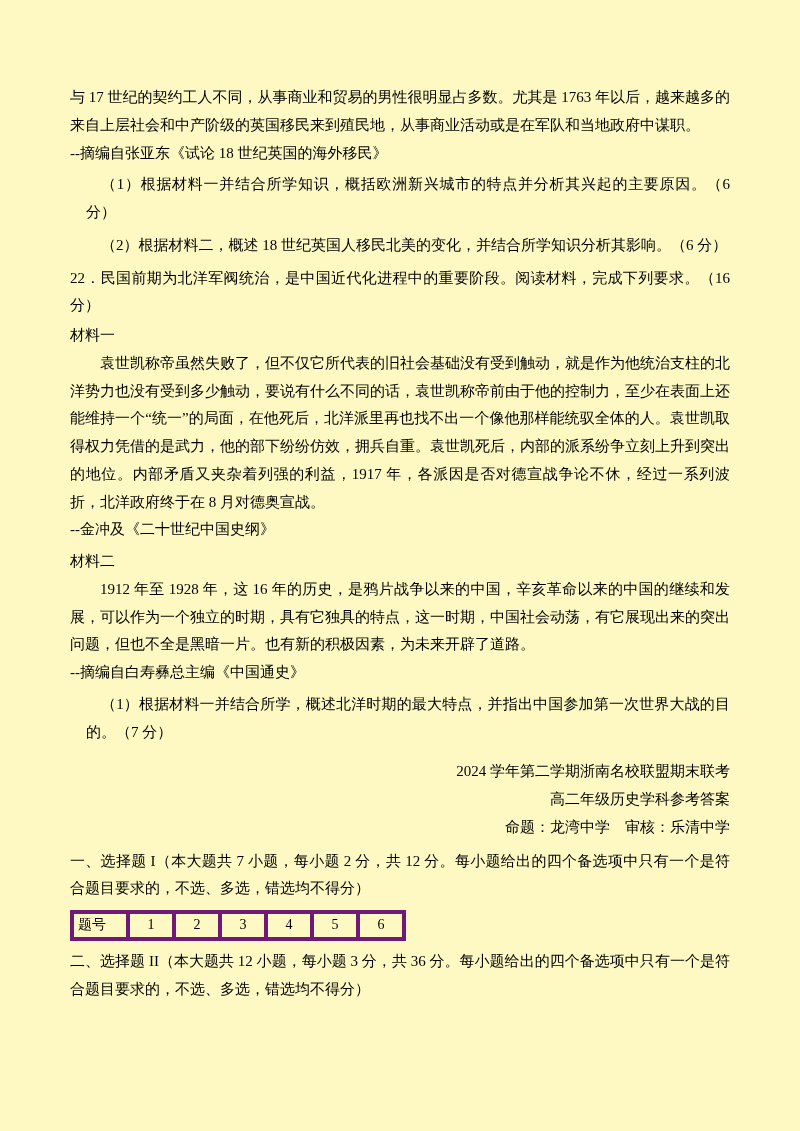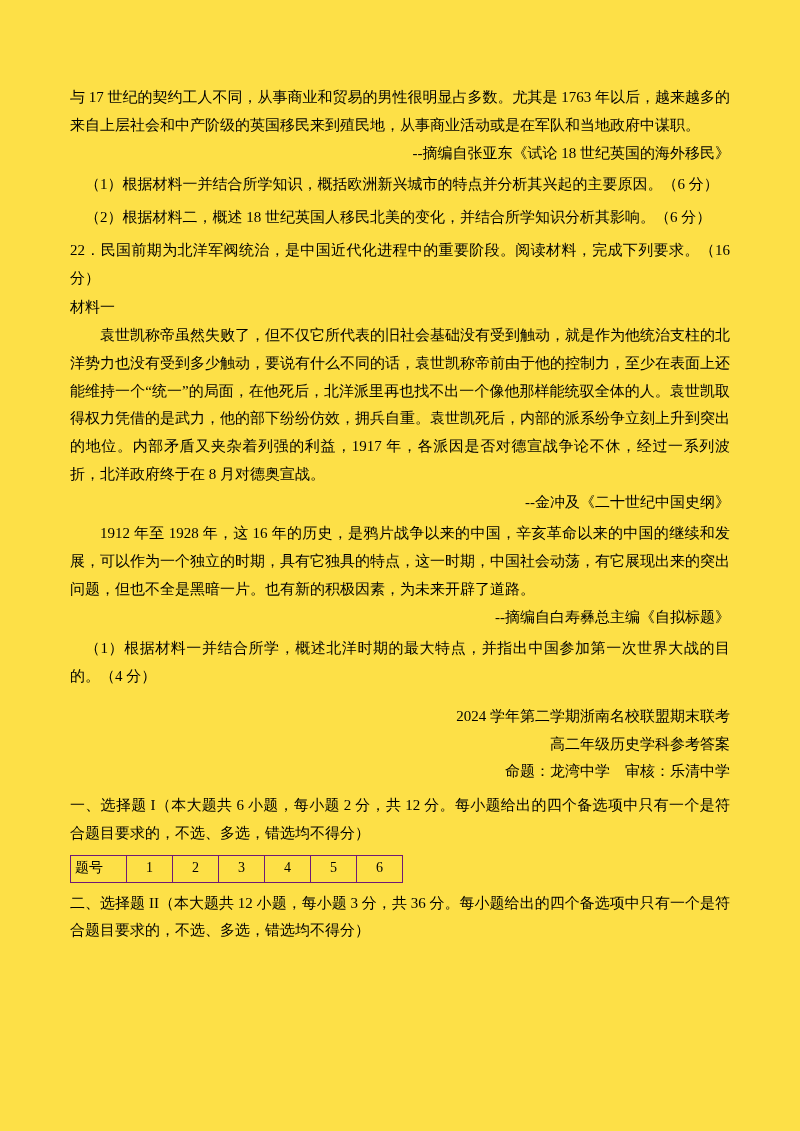--- a/index.html
+++ b/index.html
@@ -2,45 +2,45 @@
 <html><head>
 <meta charset="utf-8">
 <style>
   * { margin: 0; padding: 0; box-sizing: border-box; }
   html, body { background: #ffffff; }
   .page {
     position: relative;
     width: 800px;
     height: 1131px;
     margin: 0 auto;
-    background: #fde047;
+    background: #fef9c3;
     color: #000000;
     font-family: "Liberation Serif", "DejaVu Serif", serif;
     font-size: 15px;
     line-height: 1.85;
     padding: 84px 70px 30px 70px;
     overflow: hidden;
   }
   .para { text-align: justify; }
   .indent2 { text-indent: 2em; }
-  .qitem { text-indent: 1em; text-align: justify; margin-bottom: 5px; }
-  .source { text-align: right; margin-bottom: 4px; }
+  .qitem { text-indent: 1em; text-align: justify; margin-bottom: 5px; margin-left: 16px; }
+  .source { text-align: left; margin-bottom: 4px; }
   .center { text-align: right; }
   .bold { font-weight: normal; }
   .mt-sm { margin-top: 4px; }
   .material-label { margin-top: 2px; }
   .titles { margin-top: 12px; }
   .section-heading { text-align: justify; margin-top: 6px; }
   table.answer-table {
     border-collapse: collapse;
     margin: 7px 0 7px 0;
     table-layout: fixed;
   }
   table.answer-table td {
-    border: 1px solid #701a75;
+    border: 4px solid #701a75;
     width: 46px;
     height: 27px;
     text-align: center;
     vertical-align: middle;
     font-size: 14px;
     line-height: 1.2;
     padding: 0 4px;
   }
   table.answer-table td.label-cell {
     width: 56px;
@@ -56,29 +56,30 @@
   <div class="source">--摘编自张亚东《试论 18 世纪英国的海外移民》</div>
   <div class="qitem">（1）根据材料一并结合所学知识，概括欧洲新兴城市的特点并分析其兴起的主要原因。（6 分）</div>
   <div class="qitem">（2）根据材料二，概述 18 世纪英国人移民北美的变化，并结合所学知识分析其影响。（6 分）</div>
 
   <div class="para mt-sm">
     <span class="bold">22．</span><span>民国前期为北洋军阀统治，是中国近代化进程中的重要阶段。阅读材料，完成下列要求。（16 分）</span>
   </div>
   <div class="material-label">材料一</div>
   <div class="para indent2">袁世凯称帝虽然失败了，但不仅它所代表的旧社会基础没有受到触动，就是作为他统治支柱的北洋势力也没有受到多少触动，要说有什么不同的话，袁世凯称帝前由于他的控制力，至少在表面上还能维持一个“统一”的局面，在他死后，北洋派里再也找不出一个像他那样能统驭全体的人。袁世凯取得权力凭借的是武力，他的部下纷纷仿效，拥兵自重。袁世凯死后，内部的派系纷争立刻上升到突出的地位。内部矛盾又夹杂着列强的利益，1917 年，各派因是否对德宣战争论不休，经过一系列波折，北洋政府终于在 8 月对德奥宣战。</div>
   <div class="source">--金冲及《二十世纪中国史纲》</div>
+  <div class="material-label">材料二</div>
   <div class="para indent2">1912 年至 1928 年，这 16 年的历史，是鸦片战争以来的中国，辛亥革命以来的中国的继续和发展，可以作为一个独立的时期，具有它独具的特点，这一时期，中国社会动荡，有它展现出来的突出问题，但也不全是黑暗一片。也有新的积极因素，为未来开辟了道路。</div>
-  <div class="source">--摘编自白寿彝总主编《自拟标题》</div>
-  <div class="qitem">（1）根据材料一并结合所学，概述北洋时期的最大特点，并指出中国参加第一次世界大战的目的。（4 分）</div>
+  <div class="source">--摘编自白寿彝总主编《中国通史》</div>
+  <div class="qitem">（1）根据材料一并结合所学，概述北洋时期的最大特点，并指出中国参加第一次世界大战的目的。（7 分）</div>
 
   <div class="center titles">2024 学年第二学期浙南名校联盟期末联考</div>
   <div class="center bold">高二年级历史学科参考答案</div>
   <div class="center">命题：龙湾中学　审核：乐清中学</div>
 
-  <div class="section-heading">一、选择题 I（本大题共 6 小题，每小题 2 分，共 12 分。每小题给出的四个备选项中只有一个是符合题目要求的，不选、多选，错选均不得分）</div>
+  <div class="section-heading">一、选择题 I（本大题共 7 小题，每小题 2 分，共 12 分。每小题给出的四个备选项中只有一个是符合题目要求的，不选、多选，错选均不得分）</div>
 
   <table class="answer-table">
     <tbody>
       <tr>
         <td class="label-cell">题号</td>
         <td>1</td>
         <td>2</td>
         <td>3</td>
         <td>4</td>
         <td>5</td>

